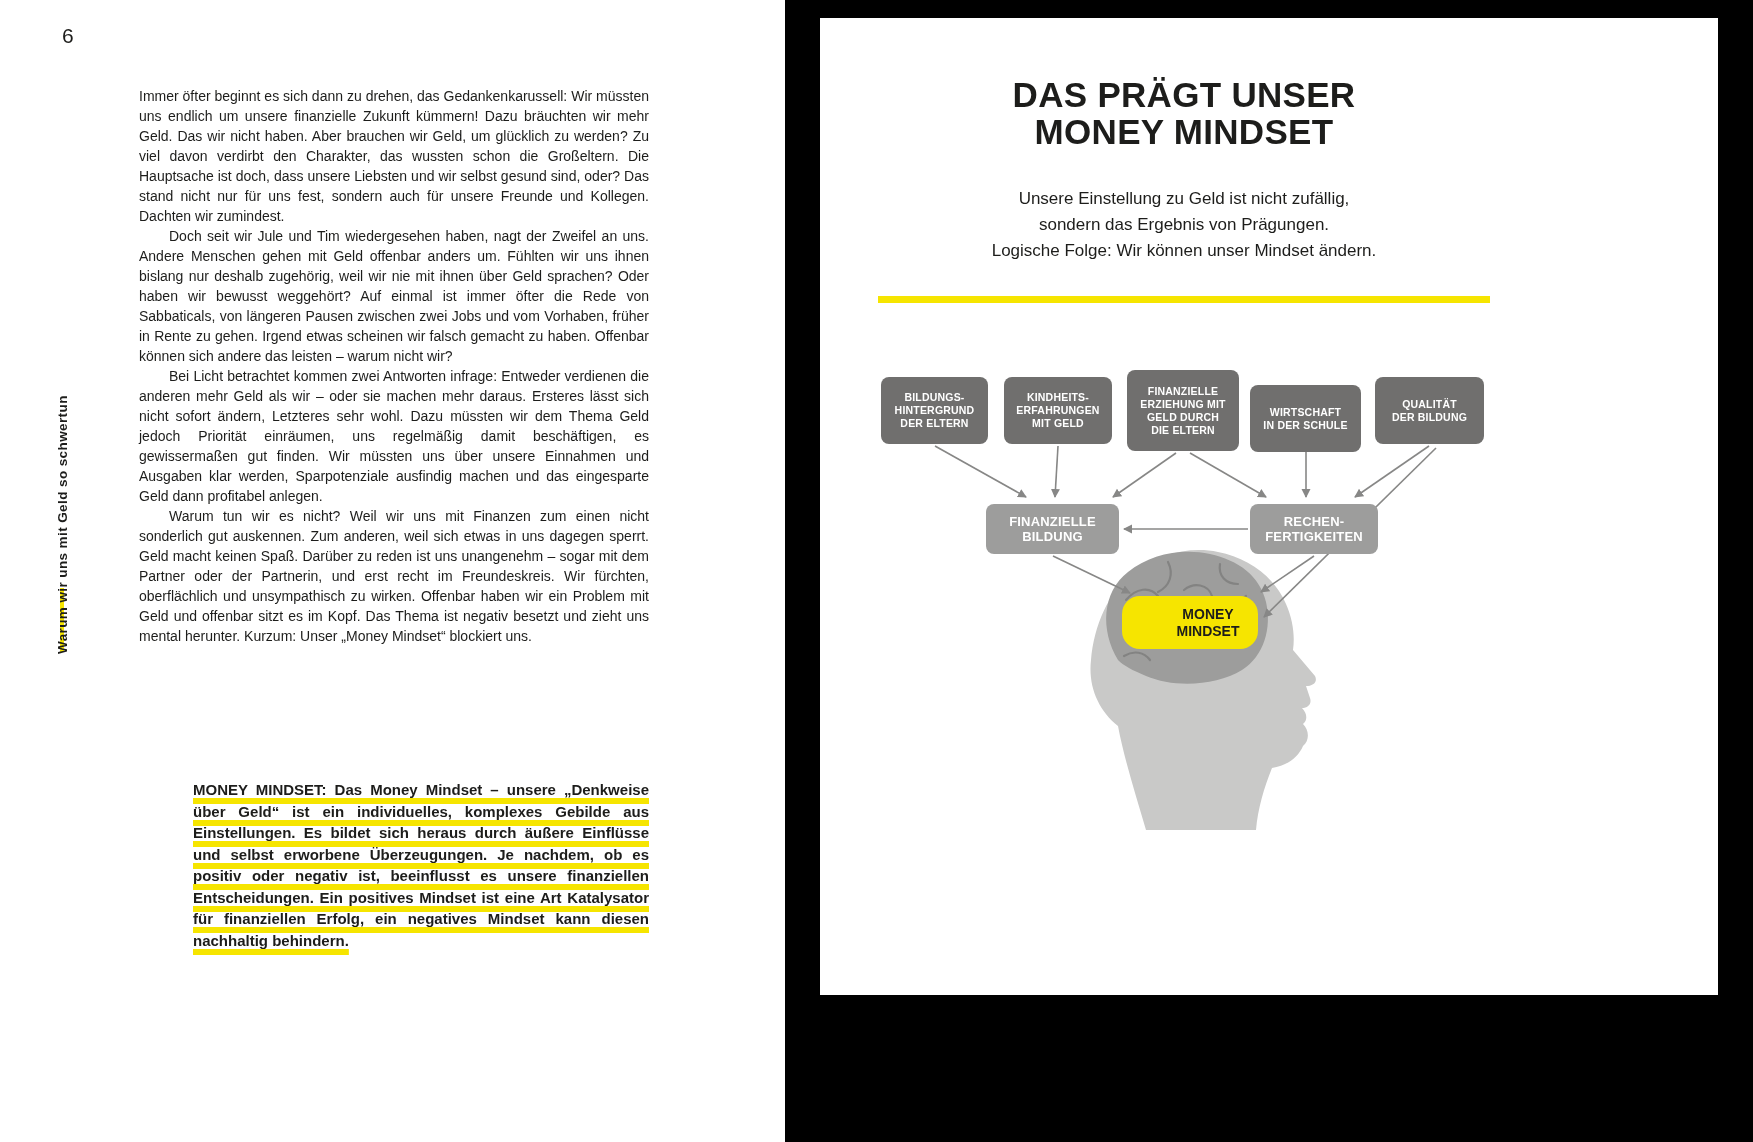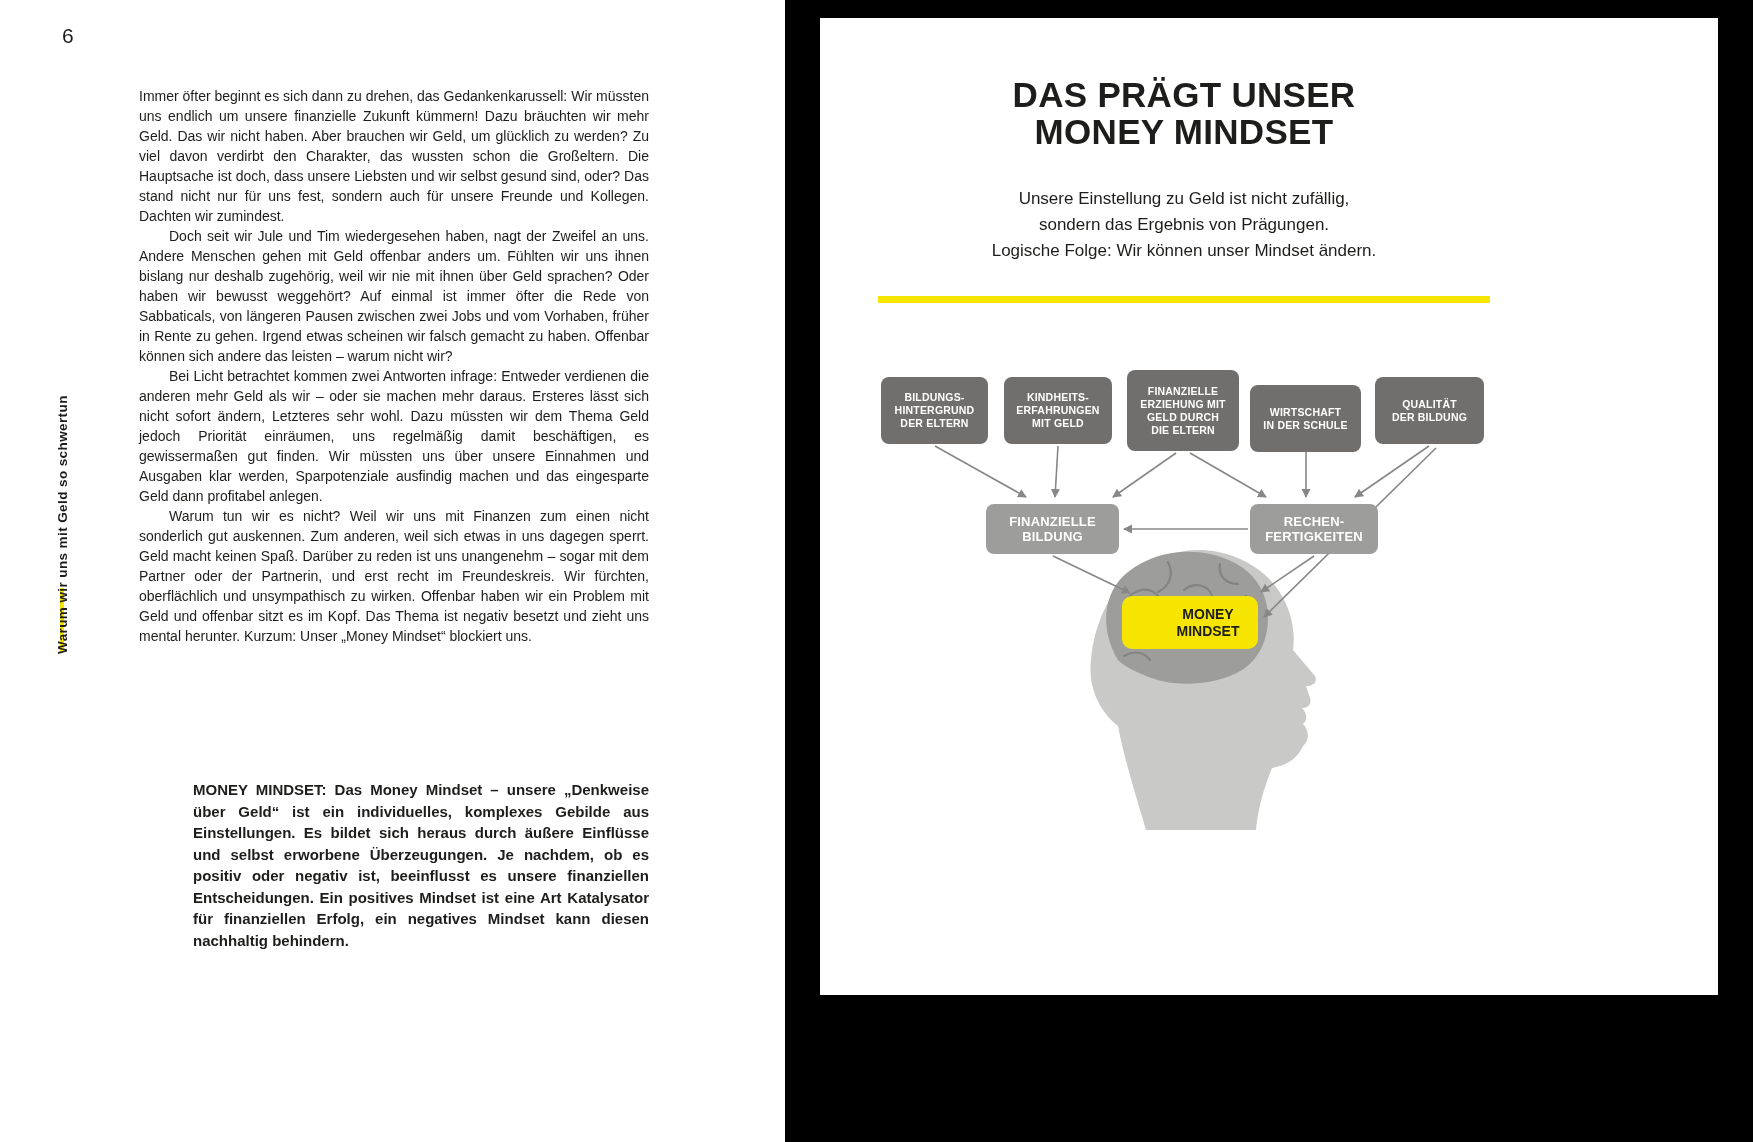--- a/index.html
+++ b/index.html
@@ -23,20 +23,21 @@
     position: absolute; left: 139px; top: 86px; width: 510px;
     font-size: 14px; line-height: 20px; text-align: justify; hyphens: auto;
   }
   .body-text p { margin: 0; }
   .body-text p + p { text-indent: 30px; }
   .definition {
     position: absolute; left: 193px; top: 779px; width: 456px;
     font-size: 15px; line-height: 21.5px; font-weight: 700; text-align: justify; hyphens: auto;
   }
   .definition .hl {
+    text-decoration: underline;
     text-decoration-color: #f6e500;
     text-decoration-thickness: 5.5px;
     text-underline-offset: 3px;
     text-decoration-skip-ink: none;
   }
 
   
   .right-page { position: absolute; left: 785px; top: 0; width: 968px; height: 1142px; background: #000000; }
   .right-inner { position: absolute; left: 35px; top: 18px; width: 898px; height: 977px; background: #ffffff; }
   .content-col { position: absolute; left: 58px; top: 0; width: 612px; }
@@ -53,21 +54,21 @@
 
   .diagram { position: absolute; left: 58px; top: 340px; width: 620px; height: 520px; }
   .diagram svg { position: absolute; left: 0; top: 0; }
   .dbox {
     position: absolute; display: flex; align-items: center; justify-content: center;
     text-align: center; white-space: pre-line; border-radius: 8px;
     color: #ffffff; font-weight: 700;
   }
   .tbox { background: #706f6e; font-size: 10.5px; line-height: 13px; letter-spacing: 0.2px; }
   .mbox { background: #9d9d9c; font-size: 13px; line-height: 15.5px; letter-spacing: 0.2px; }
-  .obox { background: #f6e500; color: #1d1d1b; font-size: 14px; line-height: 17px; border-radius: 10px; padding-left: 36px; }
+  .obox { background: #f6e500; color: #1d1d1b; font-size: 14px; line-height: 17px; border-radius: 18px; padding-left: 36px; }
 
   .source {
     position: absolute; left: 100px; top: 879px; width: 522px;
     font-size: 11.5px; line-height: 15.5px; color: #1d1d1b;
   }
 </style>
 </head>
 <body>
 
 <div class="left-page">

